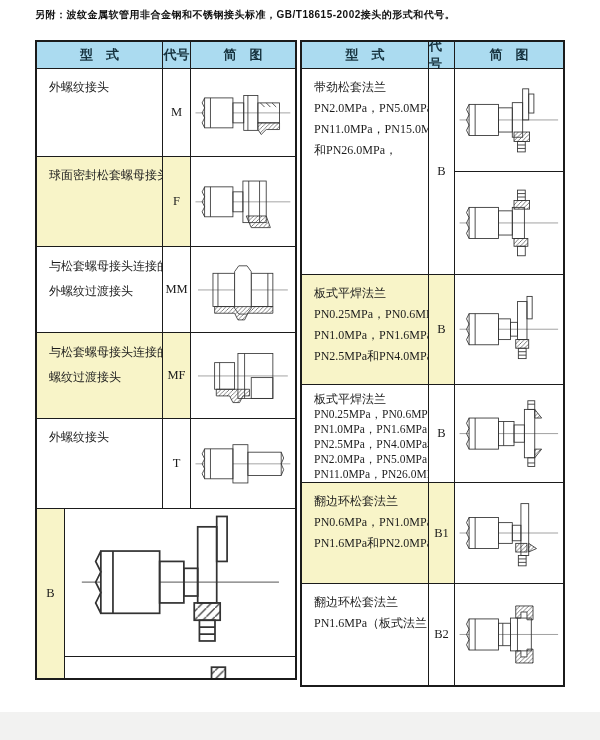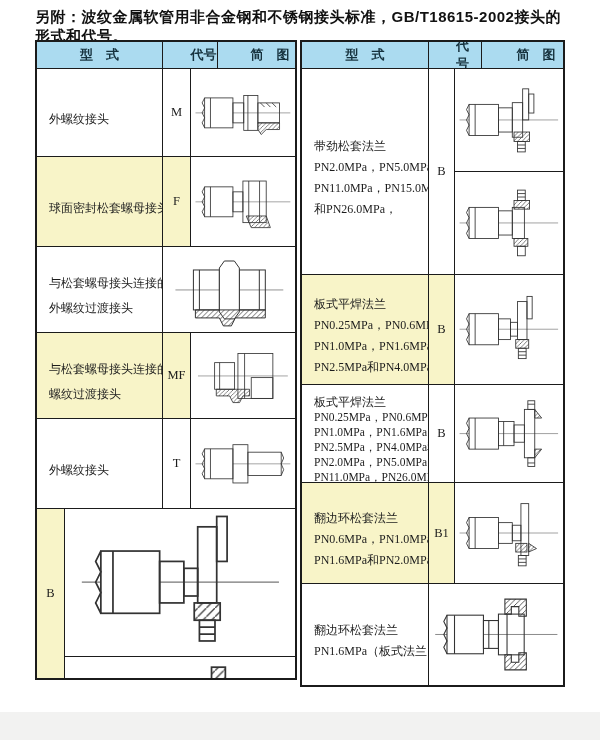--- a/index.html
+++ b/index.html
@@ -3,36 +3,36 @@
 <meta charset="utf-8">
 <style>
   html,body{margin:0;padding:0;}
   body{
     width:600px;height:740px;position:relative;background:#ffffff;
     font-family:"Liberation Sans","DejaVu Sans",sans-serif;
     color:#1c1c1c;overflow:hidden;
   }
   .page-title{
     position:absolute;left:35px;top:8px;width:540px;
-    font-size:15px;font-weight:bold;letter-spacing:0.5px;color:#111;
+    font-size:10px;font-weight:bold;letter-spacing:0.5px;color:#111;
   }
   .tbl{
     position:absolute;top:40px;background:#fff;
     border:2px solid var(--border-c,#1b1b1b);
     display:flex;flex-direction:column;box-sizing:border-box;
   }
   #tbl-left{left:35px;width:262px;}
   #tbl-right{left:300px;width:265px;}
   .row{display:flex;flex:none;border-top:1px solid var(--border-c,#1b1b1b);box-sizing:border-box;}
   .row:first-child{border-top:none;}
-  .hrow{height:26px;background:var(--header-bg,#abdbf0);gap:27px;}
+  .hrow{height:26px;background:var(--header-bg,#abdbf0);}
   .cell{box-sizing:border-box;overflow:hidden;}
   .c-type{width:126px;border-right:1px solid var(--border-c,#1b1b1b);
-    display:flex;flex-direction:column;justify-content:center;
-    padding:16px 4px 4px 12px;}
+    display:flex;flex-direction:column;
+    padding:7px 4px 4px 12px;}
   #tbl-right .c-type{width:127px;}
   .c-code{width:28px;border-right:1px solid var(--border-c,#1b1b1b);
     display:flex;align-items:center;justify-content:center;
     font-family:"Liberation Serif","DejaVu Serif",serif;font-size:12.5px;}
   #tbl-right .c-code{width:26px;}
   .c-diag{flex:1;display:flex;flex-direction:column;}
   .hcell{display:flex;align-items:center;justify-content:center;
     font-size:13px;font-weight:bold;color:#16323e;padding:0;}
   .hl .c-type,.hl .c-code{background:var(--hl-bg,#f8f4c8);}
   .tline{font-size:12px;line-height:22px;white-space:nowrap;}
@@ -218,20 +218,21 @@
           </svg>
         </div>
     </div>
   </div>
 
   <div class="row" style="height:86px">
     <div class="cell c-type mm-lines">
       <div class="tline">与松套螺母接头连接的</div>
       <div class="tline">外螺纹过渡接头</div>
     </div>
+    <div class="cell c-code">MM</div>
     <div class="cell c-diag">
       <div class="diag-half">
           <svg class="diag-svg" viewBox="0 0 120 80">
             <use href="#d-mm"></use>
           </svg>
         </div>
     </div>
   </div>
 
   <div class="row hl" style="height:86px">
@@ -359,20 +360,21 @@
           </svg>
         </div>
     </div>
   </div>
 
   <div class="row" style="height:102px">
     <div class="cell c-type">
       <div class="tline">翻边环松套法兰</div>
       <div class="pnline">PN1.6MPa（板式法兰）</div>
     </div>
+    <div class="cell c-code">B2</div>
     <div class="cell c-diag">
       <div class="diag-half">
           <svg class="diag-svg" viewBox="0 0 120 80">
             <use href="#d-b2"></use>
           </svg>
         </div>
     </div>
   </div>
 </div>
 

